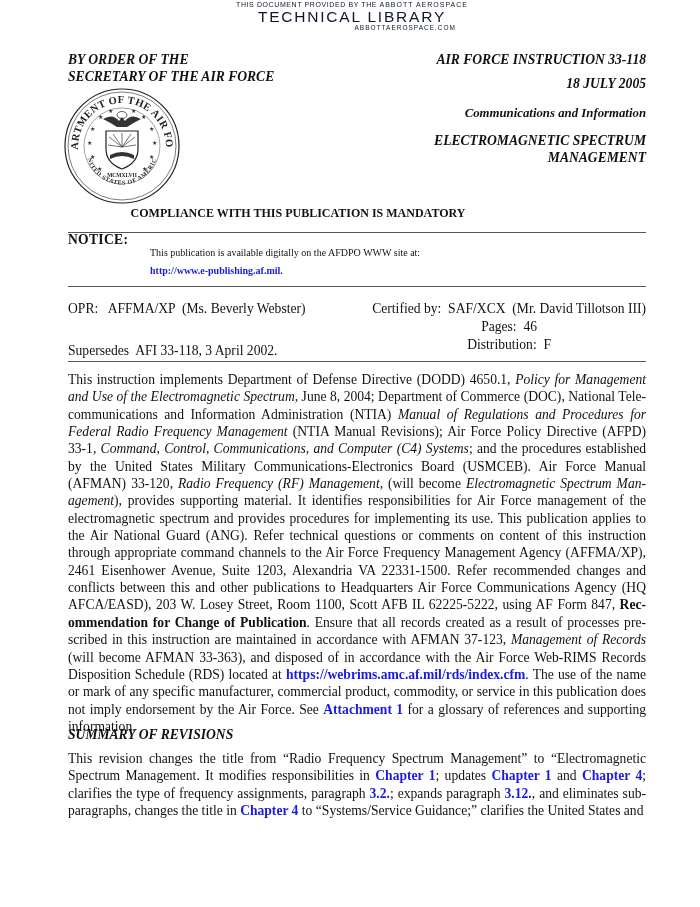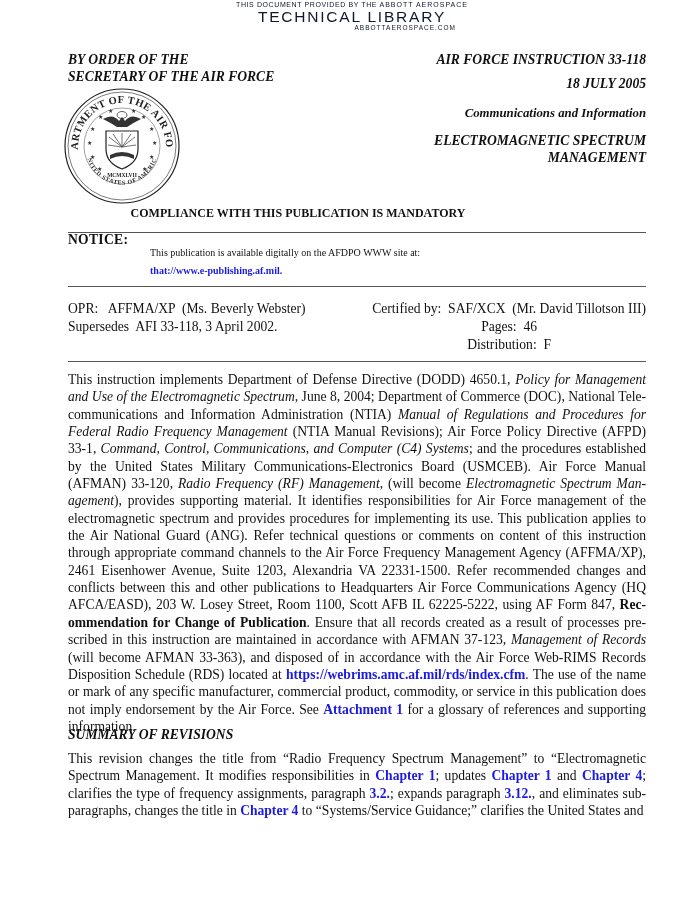--- a/index.html
+++ b/index.html
@@ -105,28 +105,28 @@
   <text x="61" y="90" font-size="5.5" font-weight="bold" text-anchor="middle" font-family="Liberation Serif, serif" fill="#222">MCMXLVII</text>
 </svg>
 
 <div class="compliance">COMPLIANCE WITH THIS PUBLICATION IS MANDATORY</div>
 
 <div class="rule" style="top:232px;"></div>
 
 <div class="notice-label">NOTICE:</div>
 <div class="notice-text">
   <div>This publication is available digitally on the AFDPO WWW site at:</div>
-  <div><a class="link">that://www.e-publishing.af.mil.</a></div>
+  <div><a class="link">http://www.e-publishing.af.mil.</a></div>
 </div>
 
 <div class="rule" style="top:286px;"></div>
 
 <div class="opr-left">
   <div style="white-space:pre;">OPR:   AFFMA/XP  (Ms. Beverly Webster)</div>
-  <div style="white-space:pre;">Supersedes  AFI 33-118, 3 April 2002.</div>
+  <div style="white-space:pre;margin-top:24px;">Supersedes  AFI 33-118, 3 April 2002.</div>
 </div>
 <div class="opr-right">
   <div style="white-space:pre;">Certified by:  SAF/XCX  (Mr. David Tillotson III)</div>
   <div style="white-space:pre;">Pages:  46</div>
   <div style="white-space:pre;">Distribution:  F</div>
 </div>
 
 <div class="rule" style="top:361px;"></div>
 
 <div class="para body-para" id="body-para">

